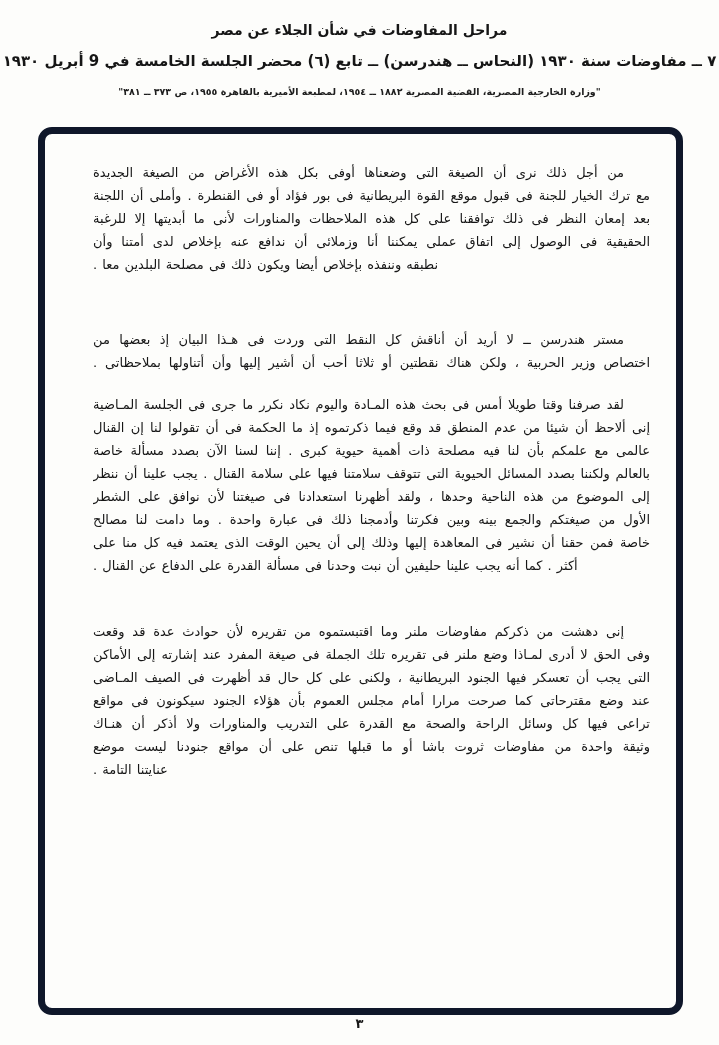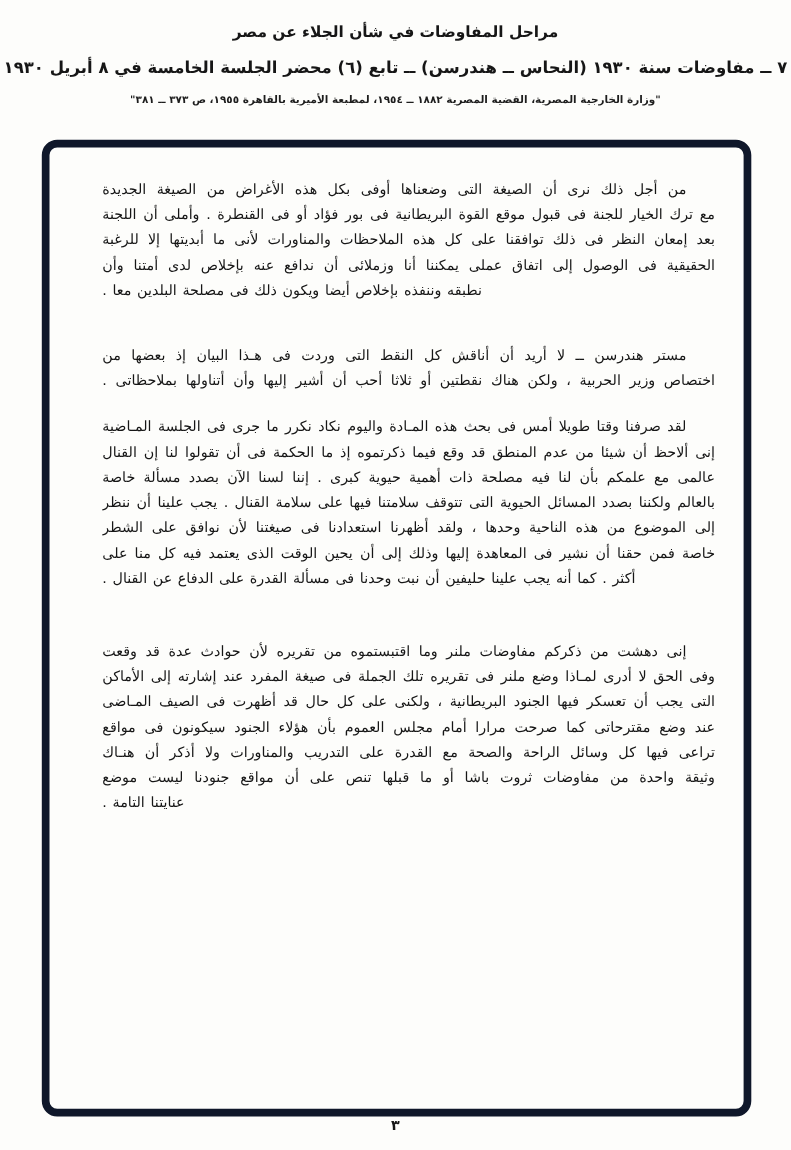--- a/index.html
+++ b/index.html
@@ -32,38 +32,38 @@
     line-height:23px;
     height:23px;
     overflow:hidden;
     text-align:justify;
     word-spacing:1px;
   }
   
   .line.j::after{content:"";display:inline-block;width:100%;height:0;}
   .line.end{text-align:left;}
   .line.first{padding-right:26px;}
-  .para-2{margin-top:36px;}
+  .para-2{margin-top:52px;}
   .para-3{margin-top:19px;}
   .para-4{margin-top:43px;}
   .page-number{
     position:absolute;
     left:0;right:0;top:1016px;
     text-align:center;
     font-size:13px;
     font-weight:bold;
   }
 </style>
 </head>
 <body>
 
 <div class="page">
 
   <div class="hdr hdr-title">مراحل المفاوضات في شأن الجلاء عن مصر</div>
-  <div class="hdr hdr-subtitle">٧ ــ مفاوضات سنة ١٩٣٠ (النحاس ــ هندرسن) ــ تابع (٦) محضر الجلسة الخامسة في ٨ أبريل ١٩٣٠</div>
+  <div class="hdr hdr-subtitle">٧ ــ مفاوضات سنة ١٩٣٠ (النحاس ــ هندرسن) ــ تابع (٦) محضر الجلسة الخامسة في 9 أبريل ١٩٣٠</div>
   <div class="hdr hdr-citation">"وزارة الخارجية المصرية، القضية المصرية ١٨٨٢ ــ ١٩٥٤، لمطبعة الأميرية بالقاهرة ١٩٥٥، ص ٣٧٣ ــ ٣٨١"</div>
 
   <div class="frame">
     <div class="content">
 
       <div class="para para-1">
         <div class="line j first">من أجل ذلك نرى أن الصيغة التى وضعناها أوفى بكل هذه الأغراض من الصيغة الجديدة</div>
         <div class="line j">مع ترك الخيار للجنة فى قبول موقع القوة البريطانية فى بور فؤاد أو فى القنطرة . وأملى أن اللجنة</div>
         <div class="line j">بعد إمعان النظر فى ذلك توافقنا على كل هذه الملاحظات والمناورات لأنى ما أبديتها إلا للرغبة</div>
         <div class="line j">الحقيقية فى الوصول إلى اتفاق عملى يمكننا أنا وزملائى أن ندافع عنه بإخلاص لدى أمتنا وأن</div>
@@ -74,20 +74,21 @@
         <div class="line j first">مستر هندرسن ــ لا أريد أن أناقش كل النقط التى وردت فى هـذا البيان إذ بعضها من</div>
         <div class="line j">اختصاص وزير الحربية ، ولكن هناك نقطتين أو ثلاثا أحب أن أشير إليها وأن أتناولها بملاحظاتى .</div>
       </div>
 
       <div class="para para-3">
         <div class="line j first">لقد صرفنا وقتا طويلا أمس فى بحث هذه المـادة واليوم نكاد نكرر ما جرى فى الجلسة المـاضية</div>
         <div class="line j">إنى ألاحظ أن شيئا من عدم المنطق قد وقع فيما ذكرتموه إذ ما الحكمة فى أن تقولوا لنا إن القنال</div>
         <div class="line j">عالمى مع علمكم بأن لنا فيه مصلحة ذات أهمية حيوية كبرى . إننا لسنا الآن بصدد مسألة خاصة</div>
         <div class="line j">بالعالم ولكننا بصدد المسائل الحيوية التى تتوقف سلامتنا فيها على سلامة القنال . يجب علينا أن ننظر</div>
         <div class="line j">إلى الموضوع من هذه الناحية وحدها ، ولقد أظهرنا استعدادنا فى صيغتنا لأن نوافق على الشطر</div>
+        <div class="line j">الأول من صيغتكم والجمع بينه وبين فكرتنا وأدمجنا ذلك فى عبارة واحدة . وما دامت لنا مصالح</div>
         <div class="line j">خاصة فمن حقنا أن نشير فى المعاهدة إليها وذلك إلى أن يحين الوقت الذى يعتمد فيه كل منا على حليفه</div>
         <div class="line end">أكثر . كما أنه يجب علينا حليفين أن نبت وحدنا فى مسألة القدرة على الدفاع عن القنال .</div>
       </div>
 
       <div class="para para-4">
         <div class="line j first">إنى دهشت من ذكركم مفاوضات ملنر وما اقتبستموه من تقريره لأن حوادث عدة قد وقعت</div>
         <div class="line j">وفى الحق لا أدرى لمـاذا وضع ملنر فى تقريره تلك الجملة فى صيغة المفرد عند إشارته إلى الأماكن</div>
         <div class="line j">التى يجب أن تعسكر فيها الجنود البريطانية ، ولكنى على كل حال قد أظهرت فى الصيف المـاضى</div>
         <div class="line j">عند وضع مقترحاتى كما صرحت مرارا أمام مجلس العموم بأن هؤلاء الجنود سيكونون فى مواقع</div>
         <div class="line j">تراعى فيها كل وسائل الراحة والصحة مع القدرة على التدريب والمناورات ولا أذكر أن هنـاك</div>

